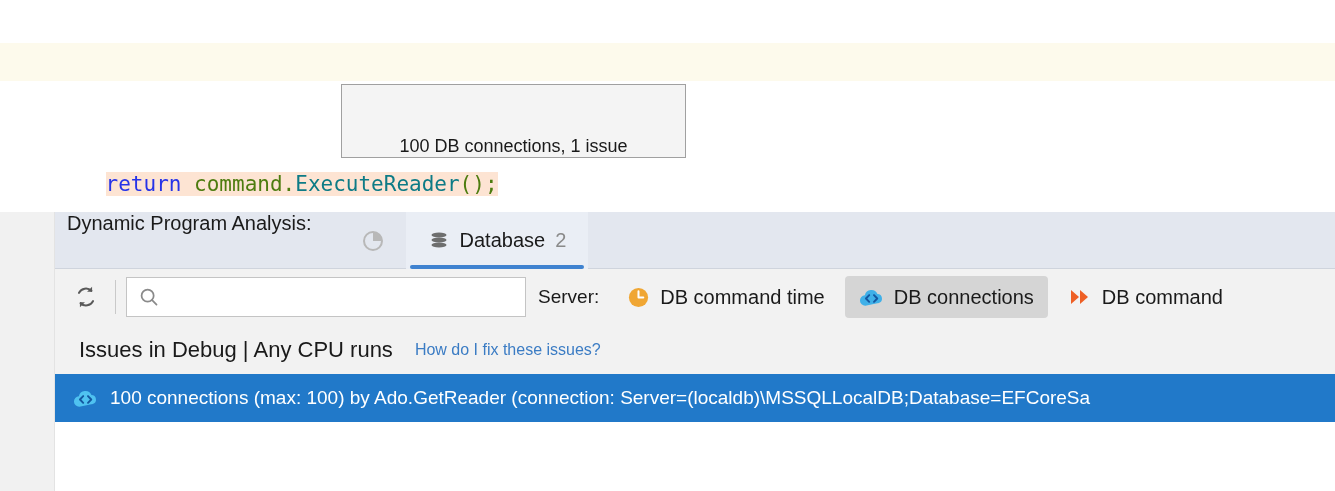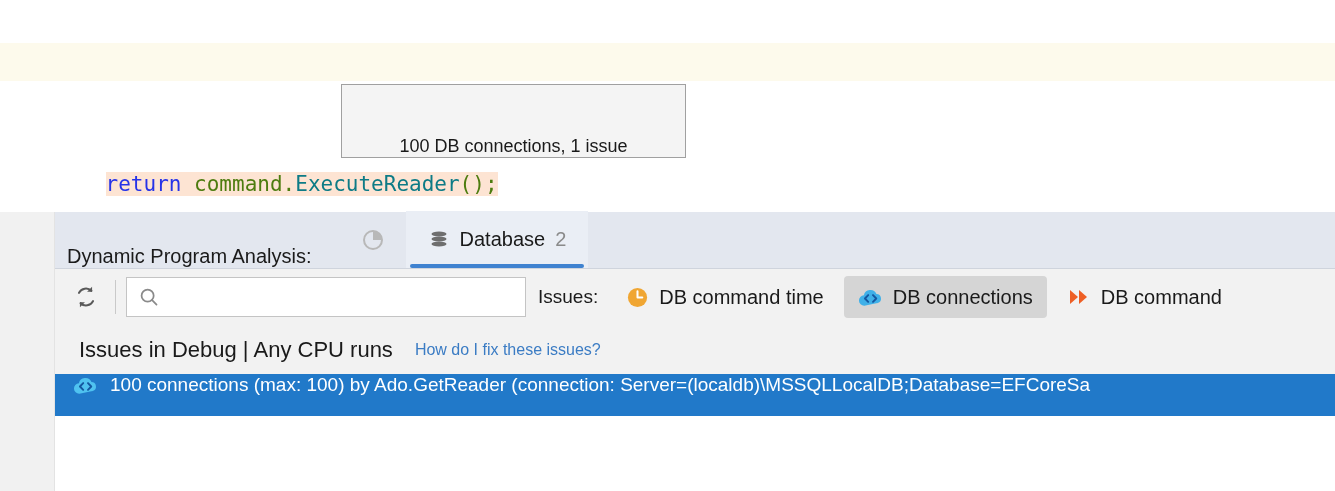--- a/index.html
+++ b/index.html
@@ -95,21 +95,21 @@
   }
 
   
   #tabbar {
     position: relative;
     height: 57px;
     background: #e3e7ef;
     border-bottom: 1px solid #cfd4dd;
     box-sizing: border-box;
     display: flex;
-    align-items: flex-end;
+    align-items: flex-start;
     padding-left: 12px;
   }
   #dpa-label {
     font-size: 20px;
     color: #1a1a1a;
     margin-right: 28px;
     white-space: nowrap;
   }
   .tab {
     display: flex;
@@ -224,23 +224,24 @@
     white-space: nowrap;
   }
 
   
   #issue-list {
     position: relative;
     background: #ffffff;
     height: 117px;
   }
   #issue-row {
-    height: 42px;
+    height: 48px;
     background: #2179c9;
     display: flex;
+    align-items: center;
     padding-left: 18px;
     overflow: hidden;
     white-space: nowrap;
   }
   #issue-row-text {
     color: #ffffff;
     font-size: 19px;
     margin-left: 12px;
     white-space: nowrap;
   }
@@ -316,21 +317,21 @@
       <div id="search-box">
         <span>
           <svg width="22" height="22" viewBox="0 0 24 24">
             <circle cx="10.5" cy="10.5" r="6.6" fill="none" stroke="#8a8a8a" stroke-width="1.9"></circle>
             <line x1="15.4" y1="15.4" x2="20.2" y2="20.2" stroke="#8a8a8a" stroke-width="1.9" stroke-linecap="round"></line>
           </svg>
         </span>
         <input id="search-input" type="text" placeholder="" style="">
       </div>
 
-      <span id="issues-label">Issues:</span>
+      <span id="issues-label">Server:</span>
 
       <div class="chip">
         <span>
           <svg width="23" height="23" viewBox="0 0 24 24">
             <circle cx="12" cy="12" r="10" fill="#f0a633"></circle>
             <path d="M12 5.6 L12 12 L17 12" fill="none" stroke="#ffffff" stroke-width="2.1" stroke-linecap="round" stroke-linejoin="round"></path>
           </svg>
         </span>
         <span>DB command time</span>
       </div>

